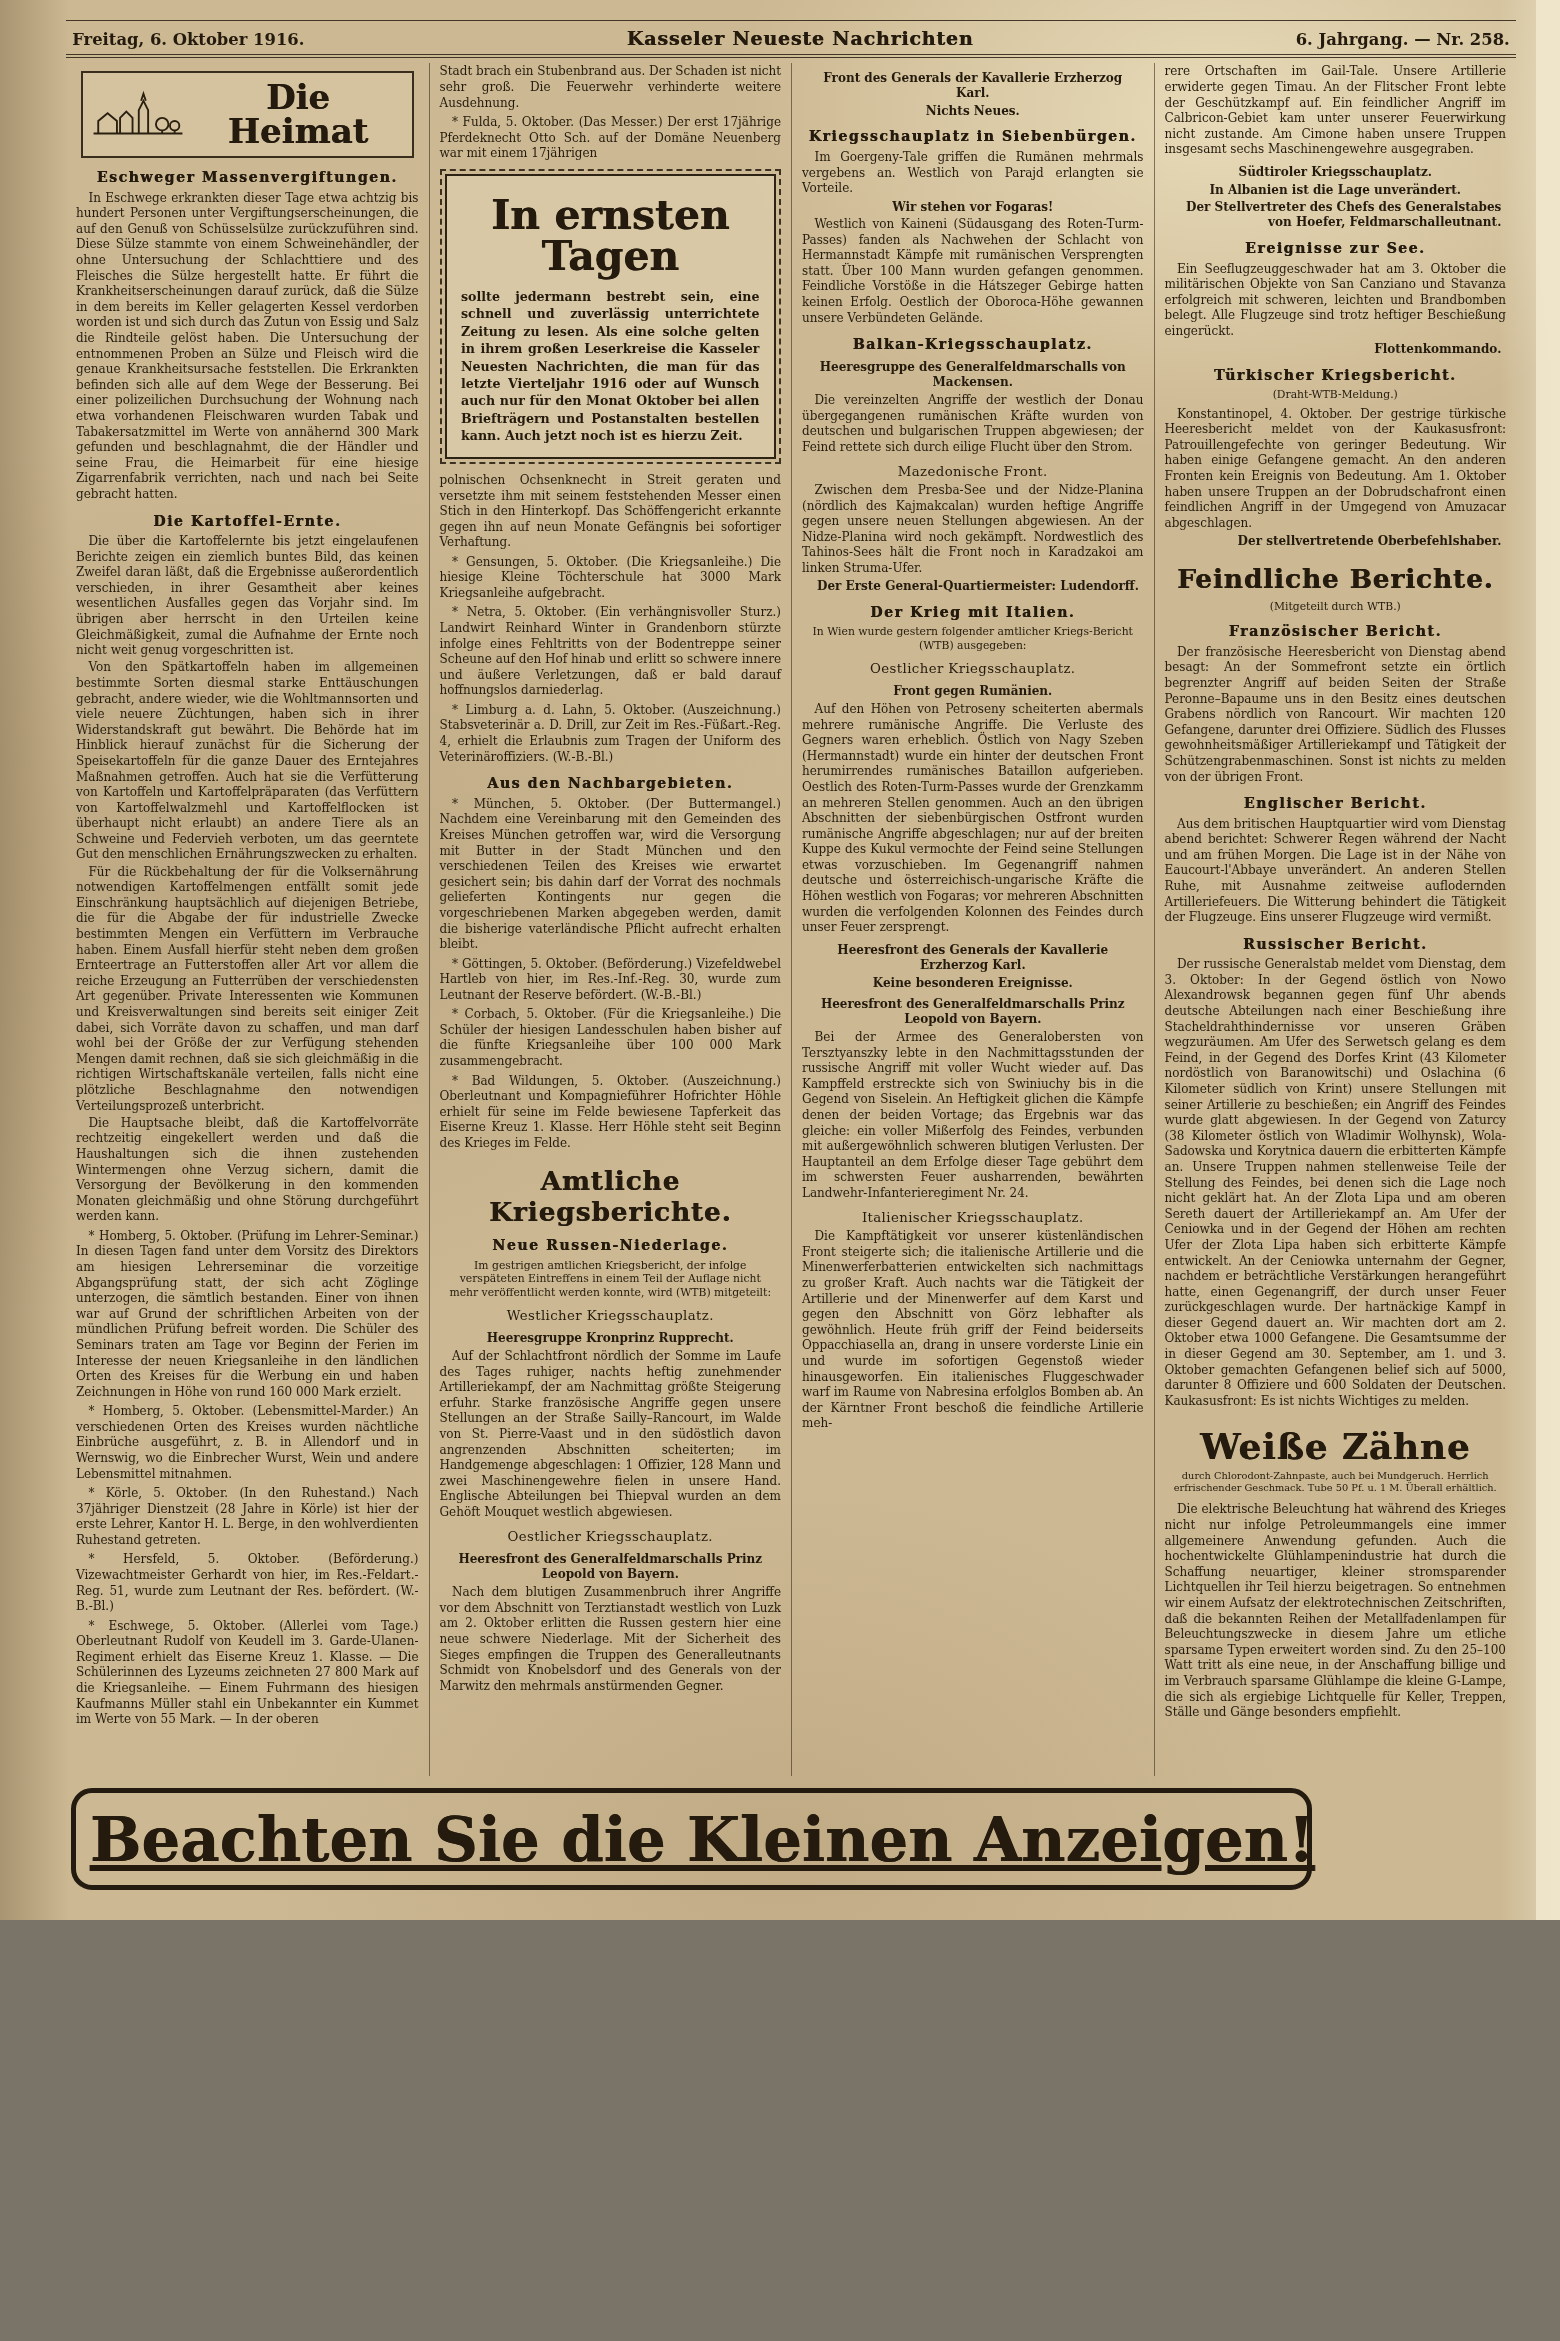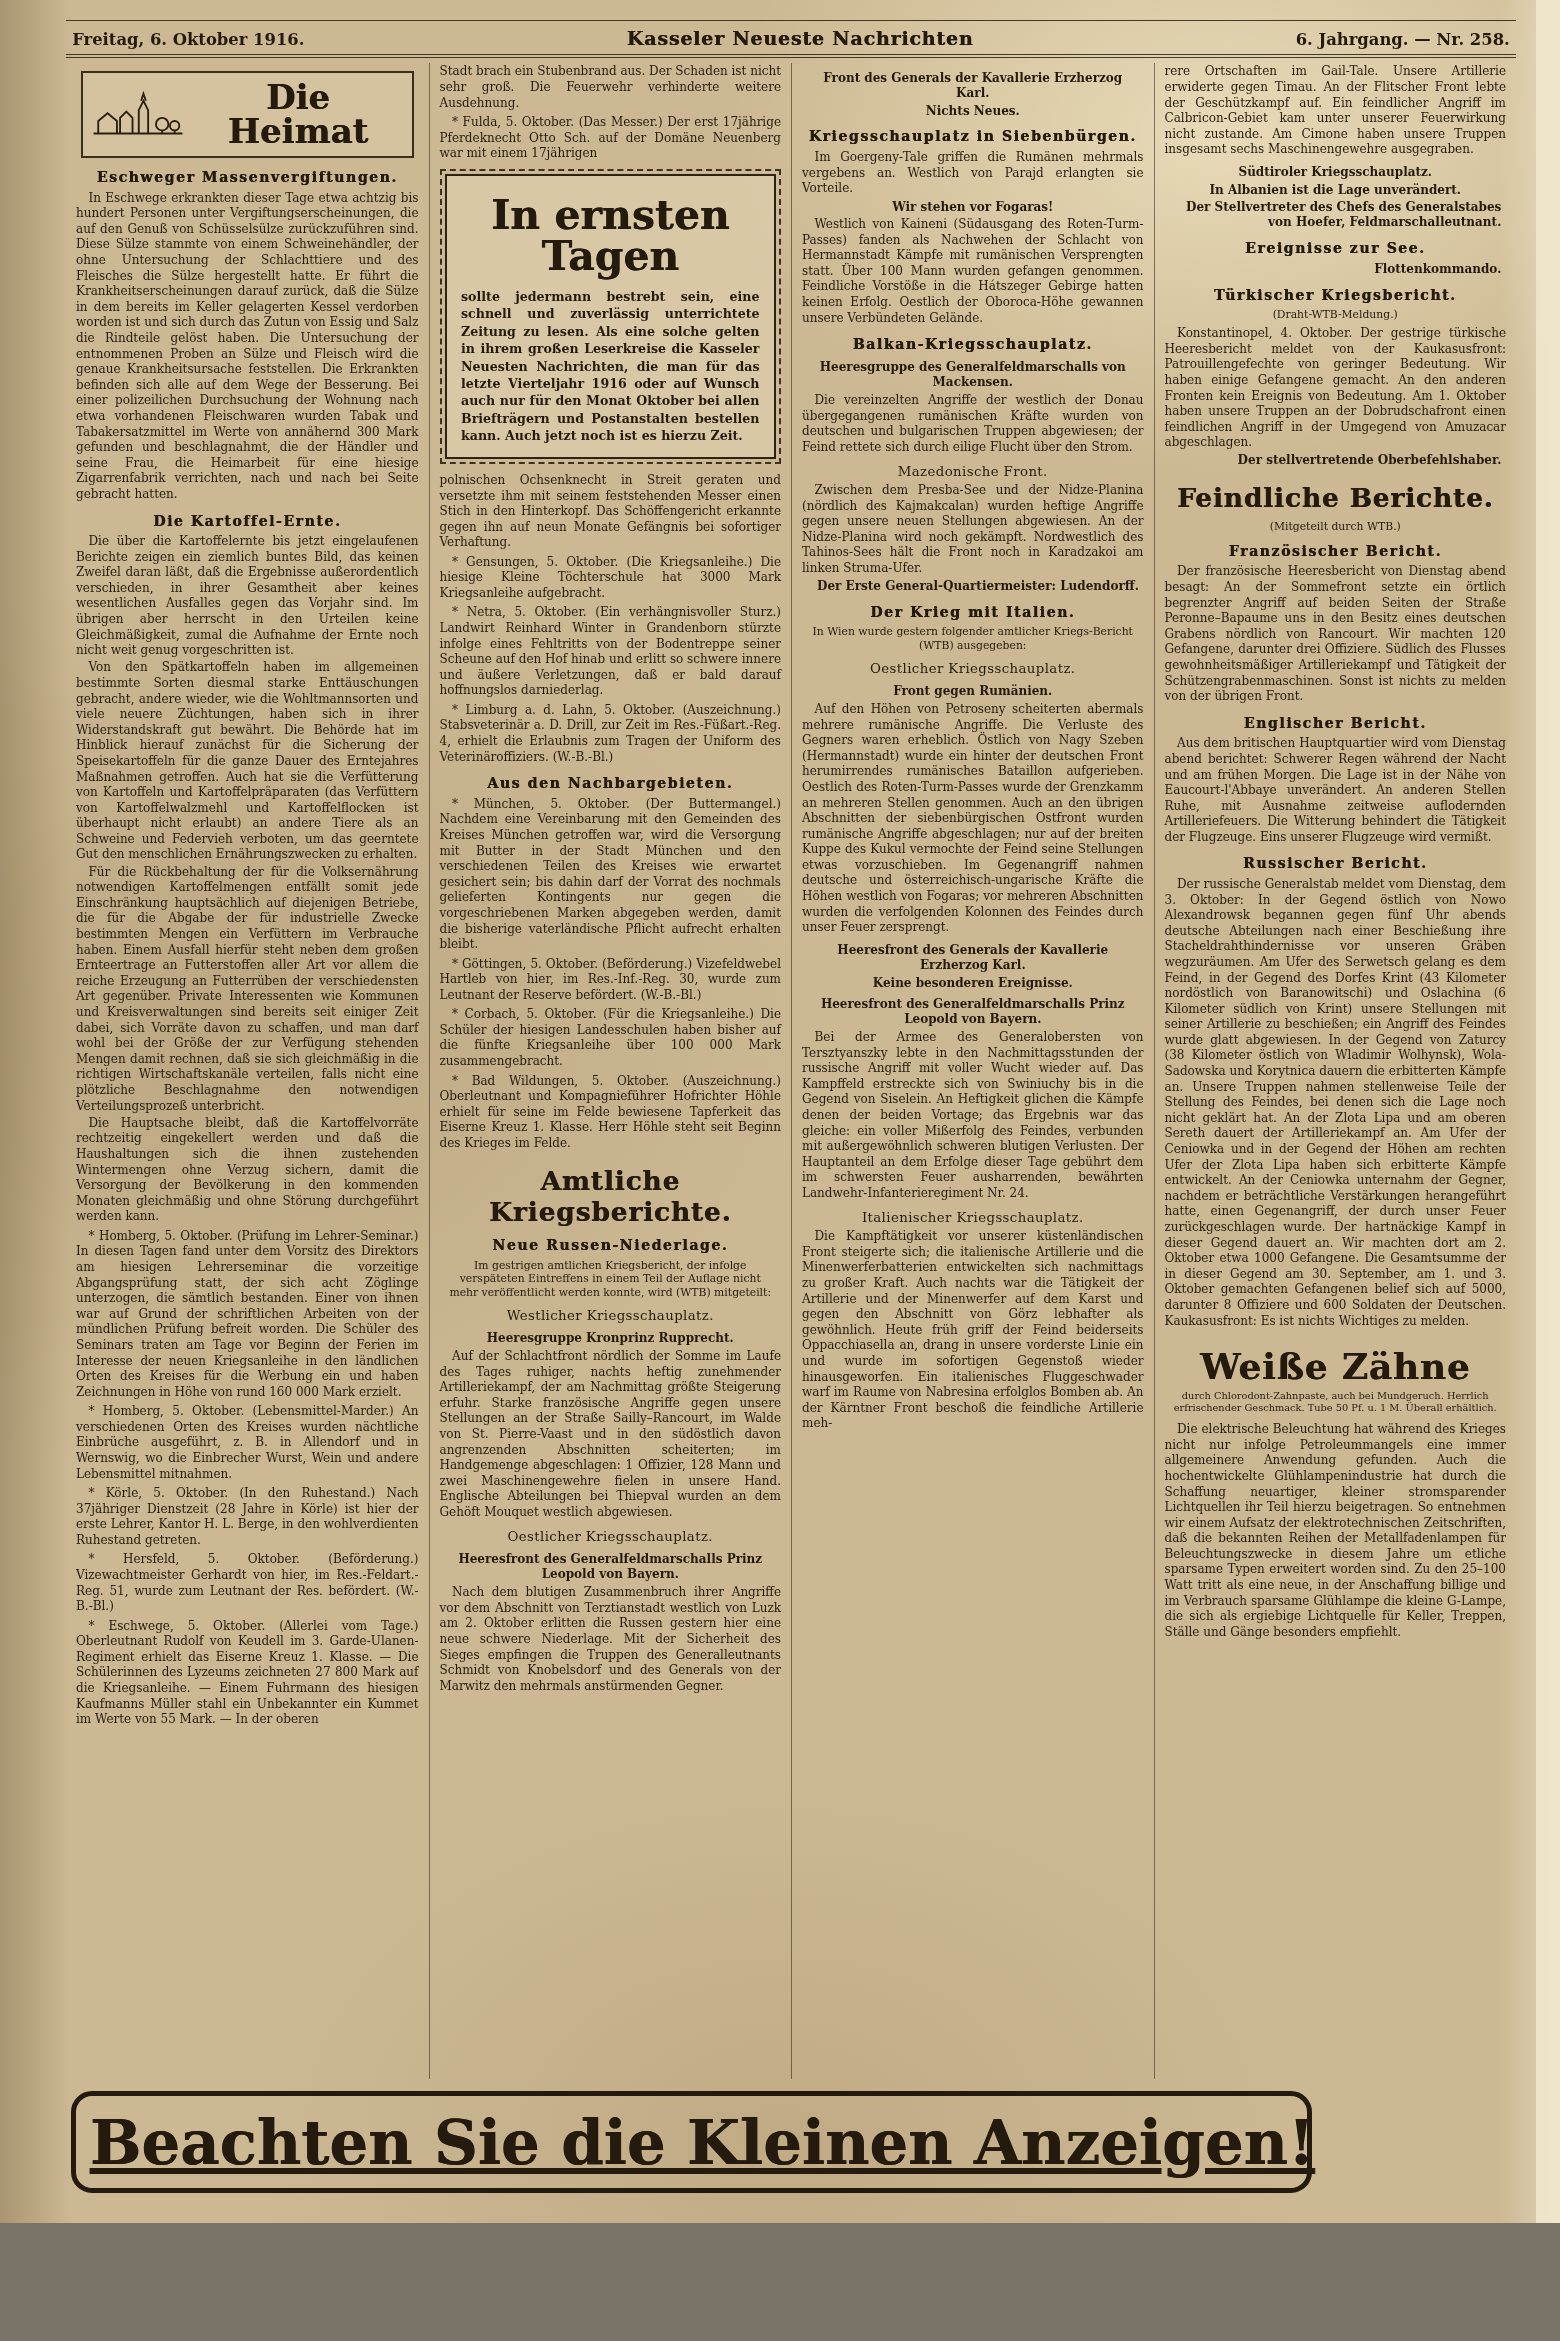--- a/index.html
+++ b/index.html
@@ -1,18 +1,18 @@
 <!DOCTYPE html>
 <html style="--paper: #ccb892; --ink: #241b0e;font-size:12.5px"><head>
 <meta charset="utf-8">
 <style>
   html,body{margin:0;padding:0;background:#7a7468;}
   .paper{
     position:relative;
-    width:1561px;height:2223px;
+    width:1561px;height:1920px;
     margin:0 auto;
     box-sizing:border-box;
     padding:20px 45px 23.4px 66px;
     background-color:#ccb892;
     background-image:
       radial-gradient(702px 484px at 78% 6%, rgba(255,247,216,.55), rgba(255,247,216,0) 70%),
       radial-gradient(936px 702px at 14% 46%, rgba(112,88,52,.17), rgba(0,0,0,0) 65%),
       radial-gradient(858px 585px at 50% 96%, rgba(118,92,56,.14), rgba(0,0,0,0) 62%),
       linear-gradient(90deg, rgba(88,66,36,.30) 0, rgba(88,66,36,0) 4.5%, rgba(88,66,36,0) 96%, rgba(255,252,235,.40) 100%);
     color:var(--ink,#241b0e);
@@ -161,20 +161,21 @@
         <div class="p">Bei der Armee des Generalobersten von Tersztyanszky lebte in den Nachmittagsstunden der russische Angriff mit voller Wucht wieder auf. Das Kampffeld erstreckte sich von Swiniuchy bis in die Gegend von Siselein. An Heftigkeit glichen die Kämpfe denen der beiden Vortage; das Ergebnis war das gleiche: ein voller Mißerfolg des Feindes, verbunden mit außergewöhnlich schweren blutigen Verlusten. Der Hauptanteil an dem Erfolge dieser Tage gebührt dem im schwersten Feuer ausharrenden, bewährten Landwehr-Infanterieregiment Nr. 24.</div>
         <div class="h2">Italienischer Kriegsschauplatz.</div>
         <div class="p">Die Kampftätigkeit vor unserer küstenländischen Front steigerte sich; die italienische Artillerie und die Minenwerferbatterien entwickelten sich nachmittags zu großer Kraft. Auch nachts war die Tätigkeit der Artillerie und der Minenwerfer auf dem Karst und gegen den Abschnitt von Görz lebhafter als gewöhnlich. Heute früh griff der Feind beiderseits Oppacchiasella an, drang in unsere vorderste Linie ein und wurde im sofortigen Gegenstoß wieder hinausgeworfen. Ein italienisches Fluggeschwader warf im Raume von Nabresina erfolglos Bomben ab. An der Kärntner Front beschoß die feindliche Artillerie meh-</div>
       </div>
       <div class="col">
         <div class="p pc">rere Ortschaften im Gail-Tale. Unsere Artillerie erwiderte gegen Timau. An der Flitscher Front lebte der Geschützkampf auf. Ein feindlicher Angriff im Calbricon-Gebiet kam unter unserer Feuerwirkung nicht zustande. Am Cimone haben unsere Truppen insgesamt sechs Maschinengewehre ausgegraben.</div>
         <div class="h3">Südtiroler Kriegsschauplatz.</div>
         <div class="centerline">In Albanien ist die Lage unverändert.</div>
         <div class="sig">Der Stellvertreter des Chefs des Generalstabes von Hoefer, Feldmarschalleutnant.</div>
         <div class="h1 blk">Ereignisse zur See.</div>
+        <div class="p">Ein Seeflugzeuggeschwader hat am 3. Oktober die militärischen Objekte von San Canziano und Stavanza erfolgreich mit schweren, leichten und Brandbomben belegt. Alle Flugzeuge sind trotz heftiger Beschießung eingerückt.</div>
         <div class="sig">Flottenkommando.</div>
         <div class="h1 blk">Türkischer Kriegsbericht.</div>
         <div class="note">(Draht-WTB-Meldung.)</div>
         <div class="p">Konstantinopel, 4. Oktober. Der gestrige türkische Heeresbericht meldet von der Kaukasusfront: Patrouillengefechte von geringer Bedeutung. Wir haben einige Gefangene gemacht. An den anderen Fronten kein Ereignis von Bedeutung. Am 1. Oktober haben unsere Truppen an der Dobrudschafront einen feindlichen Angriff in der Umgegend von Amuzacar abgeschlagen.</div>
         <div class="sig">Der stellvertretende Oberbefehlshaber.</div>
         <div class="display blk">Feindliche Berichte.</div>
         <div class="note">(Mitgeteilt durch WTB.)</div>
         <div class="h1 blk">Französischer Bericht.</div>
         <div class="p">Der französische Heeresbericht von Dienstag abend besagt: An der Sommefront setzte ein örtlich begrenzter Angriff auf beiden Seiten der Straße Peronne–Bapaume uns in den Besitz eines deutschen Grabens nördlich von Rancourt. Wir machten 120 Gefangene, darunter drei Offiziere. Südlich des Flusses gewohnheitsmäßiger Artilleriekampf und Tätigkeit der Schützengrabenmaschinen. Sonst ist nichts zu melden von der übrigen Front.</div>
         <div class="h1 blk">Englischer Bericht.</div>

